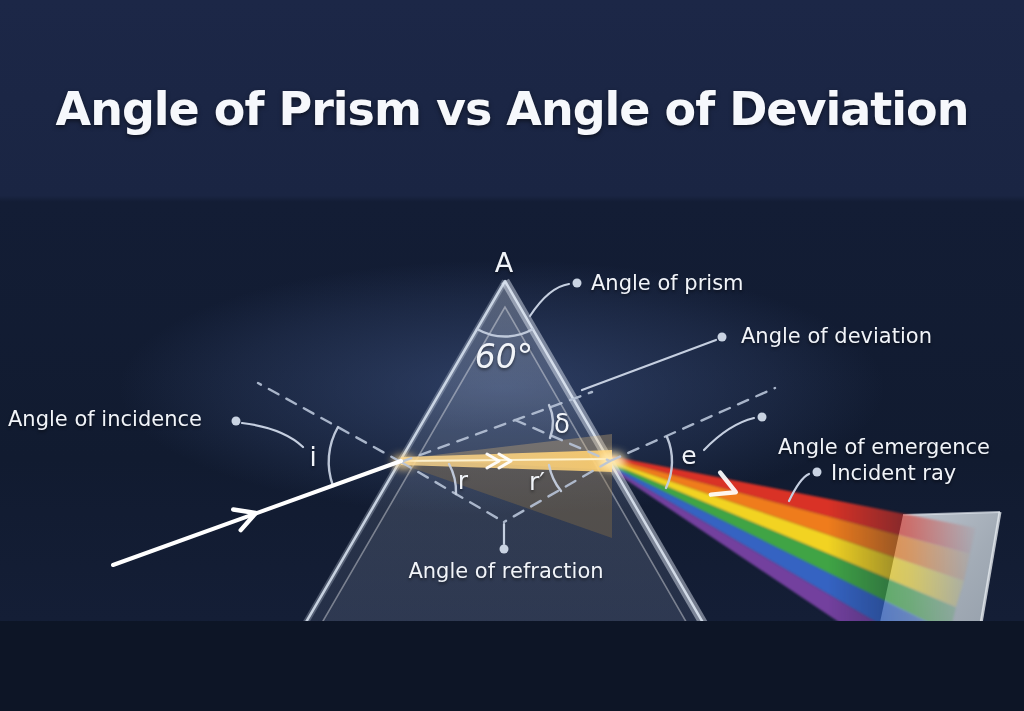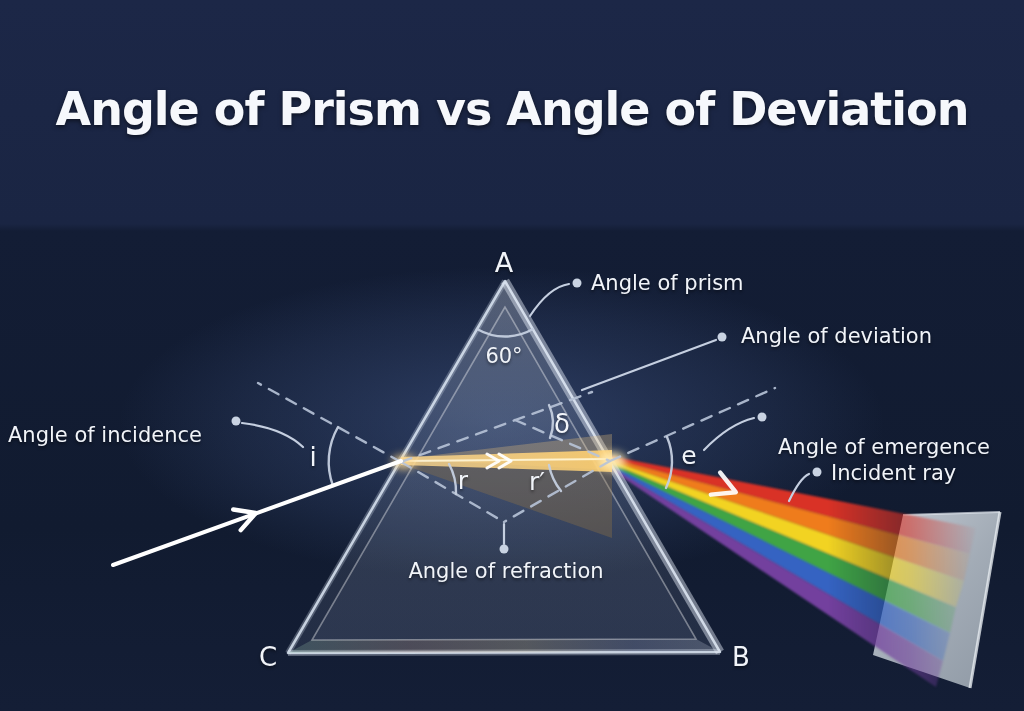--- a/index.html
+++ b/index.html
@@ -1,17 +1,17 @@
 <!DOCTYPE html>
 <html><head>
 <meta charset="utf-8">
 <style>
   html,body{margin:0;padding:0;background:#0d1526;}
   .stage{
-    position:relative;width:1024px;height:711px;overflow:hidden;
+    position:relative;width:1024px;height:621px;overflow:hidden;
     font-family:"DejaVu Sans", sans-serif;
     background:linear-gradient(180deg,#1c2747 0%,#1a2543 31.5%,#131d35 32.5%,#111b30 74%,#141e36 100%);
   }
   
   .stage::before{
     content:"";position:absolute;left:0;right:0;top:232px;bottom:0;
     background:radial-gradient(48% 42% at 49% 40%, rgba(84,110,168,.42) 0%, rgba(84,110,168,.14) 55%, rgba(84,110,168,0) 78%);
     pointer-events:none;
   }
   .title{
@@ -145,28 +145,28 @@
     <g>
       <path d="M113,565 L401,461" stroke="#ffffff" stroke-width="4" stroke-linecap="round" fill="none"></path>
       <path d="M-17,-11 L3,0 L-17,11" transform="translate(253,514) rotate(-19.9)" fill="none" stroke="#ffffff" stroke-width="4.5" stroke-linecap="round" stroke-linejoin="round"></path>
     </g>
   </svg>
 
   <div class="title">Angle of Prism vs Angle of Deviation</div>
 
   <div class="lbl" style="left:591px;top:272px;">Angle of prism</div>
   <div class="lbl" style="left:741px;top:325px;">Angle of deviation</div>
-  <div class="lbl" style="left:8px;top:424px;">Angle of incidence</div>
+  <div class="lbl" style="left:8px;top:408px;">Angle of incidence</div>
   <div class="lbl" style="left:778px;top:404px;margin-top:32px;">Angle of emergence</div>
   <div class="lbl" style="left:831px;top:462px;">Incident ray</div>
   <div class="lbl ctrx" style="left:506px;top:560px;">Angle of refraction</div>
 
   <div class="lbl ctr" style="left:504px;top:263px;font-size:27px;">A</div>
   <div class="lbl ctr" style="left:268px;top:657px;font-size:26px;">C</div>
   <div class="lbl ctr" style="left:741px;top:657px;font-size:26px;">B</div>
-  <div class="lbl ctr" style="left:504px;top:357px;font-size:21px;">60°</div>
+  <div class="lbl ctr" style="left:504px;top:357px;font-size:33px;font-style:italic;">60°</div>
   <div class="lbl ctr" style="left:313px;top:457px;font-size:26px;">i</div>
   <div class="lbl ctr" style="left:463px;top:481px;font-size:25px;">r</div>
   <div class="lbl ctr" style="left:537px;top:482px;font-size:25px;">r′</div>
   <div class="lbl ctr" style="left:562px;top:424px;font-size:26px;">δ</div>
   <div class="lbl ctr" style="left:689px;top:456px;font-size:25px;">e</div>
 
 </div>
 
 </body></html>

